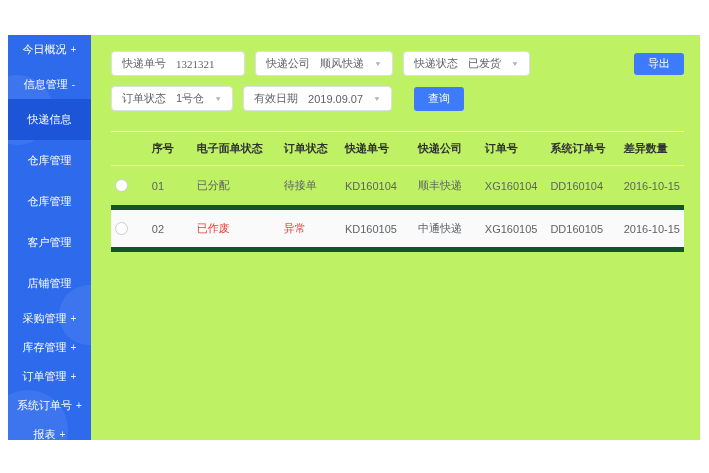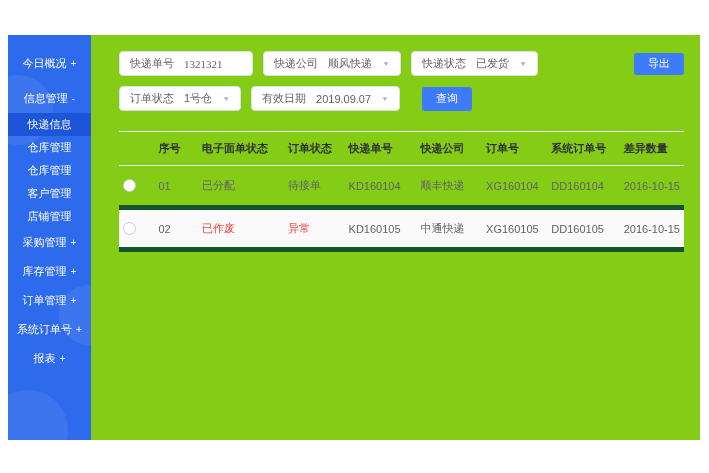--- a/index.html
+++ b/index.html
@@ -7,30 +7,30 @@
     font-family:"Liberation Sans", sans-serif; overflow:hidden; }
   .app { position:absolute; left:8px; top:35px; width:692px; height:405px;
     display:flex; background:#fff; }
 
   
   .sidebar { width:83px; flex-shrink:0; background:#2e6bec; position:relative; overflow:hidden; }
   .deco { position:absolute; border-radius:50%; background:rgba(255,255,255,0.07); }
   .deco.d1 { width:70px; height:70px; left:-25px; top:40px; }
   .deco.d2 { width:60px; height:60px; right:-28px; top:250px; }
   .deco.d3 { width:80px; height:80px; left:-20px; bottom:-30px; }
-  .menu { position:relative; padding-top:14px; }
+  .menu { position:relative; }
   .menu-item { height:29px; display:flex; align-items:center; justify-content:center;
     gap:4px; color:#ffffff; font-size:11px; cursor:pointer; white-space:nowrap; }
   .menu-item.first { margin-bottom:6px; }
-  .menu-item.sub { height:23px; font-size:11px; }
+  .menu-item.sub { height:41px; font-size:11px; }
   .menu-item.active { background:#1c55d8; }
   .toggle { font-size:10px; opacity:.9; }
 
   
-  .main { flex:1; background:#84cc16; padding:16px 16px 0 28px; position:relative; }
+  .main { flex:1; background:#bef264; padding:16px 16px 0 20px; position:relative; }
   .filter-row { display:flex; align-items:center; gap:10px; margin-bottom:10px; }
   .pill { display:flex; align-items:center; gap:10px; border:1px solid #dcdfe6;
     border-radius:4px; height:25px; padding:0 10px; font-size:11px; color:#606266;
     background:#fff; }
   .pill input { border:none; outline:none; width:58px; font-size:11px; color:#606266;
     font-family:Liberation Serif, serif; background:transparent; }
   .pill .val { color:#606266; }
   .caret { font-size:8px; color:#b0b3bb; transform:scaleY(.8); }
   .btn { background:#3e7bfa; color:#fff; border:none; border-radius:3px;
     font-size:11px; padding:0 14px; height:24px; cursor:pointer;

